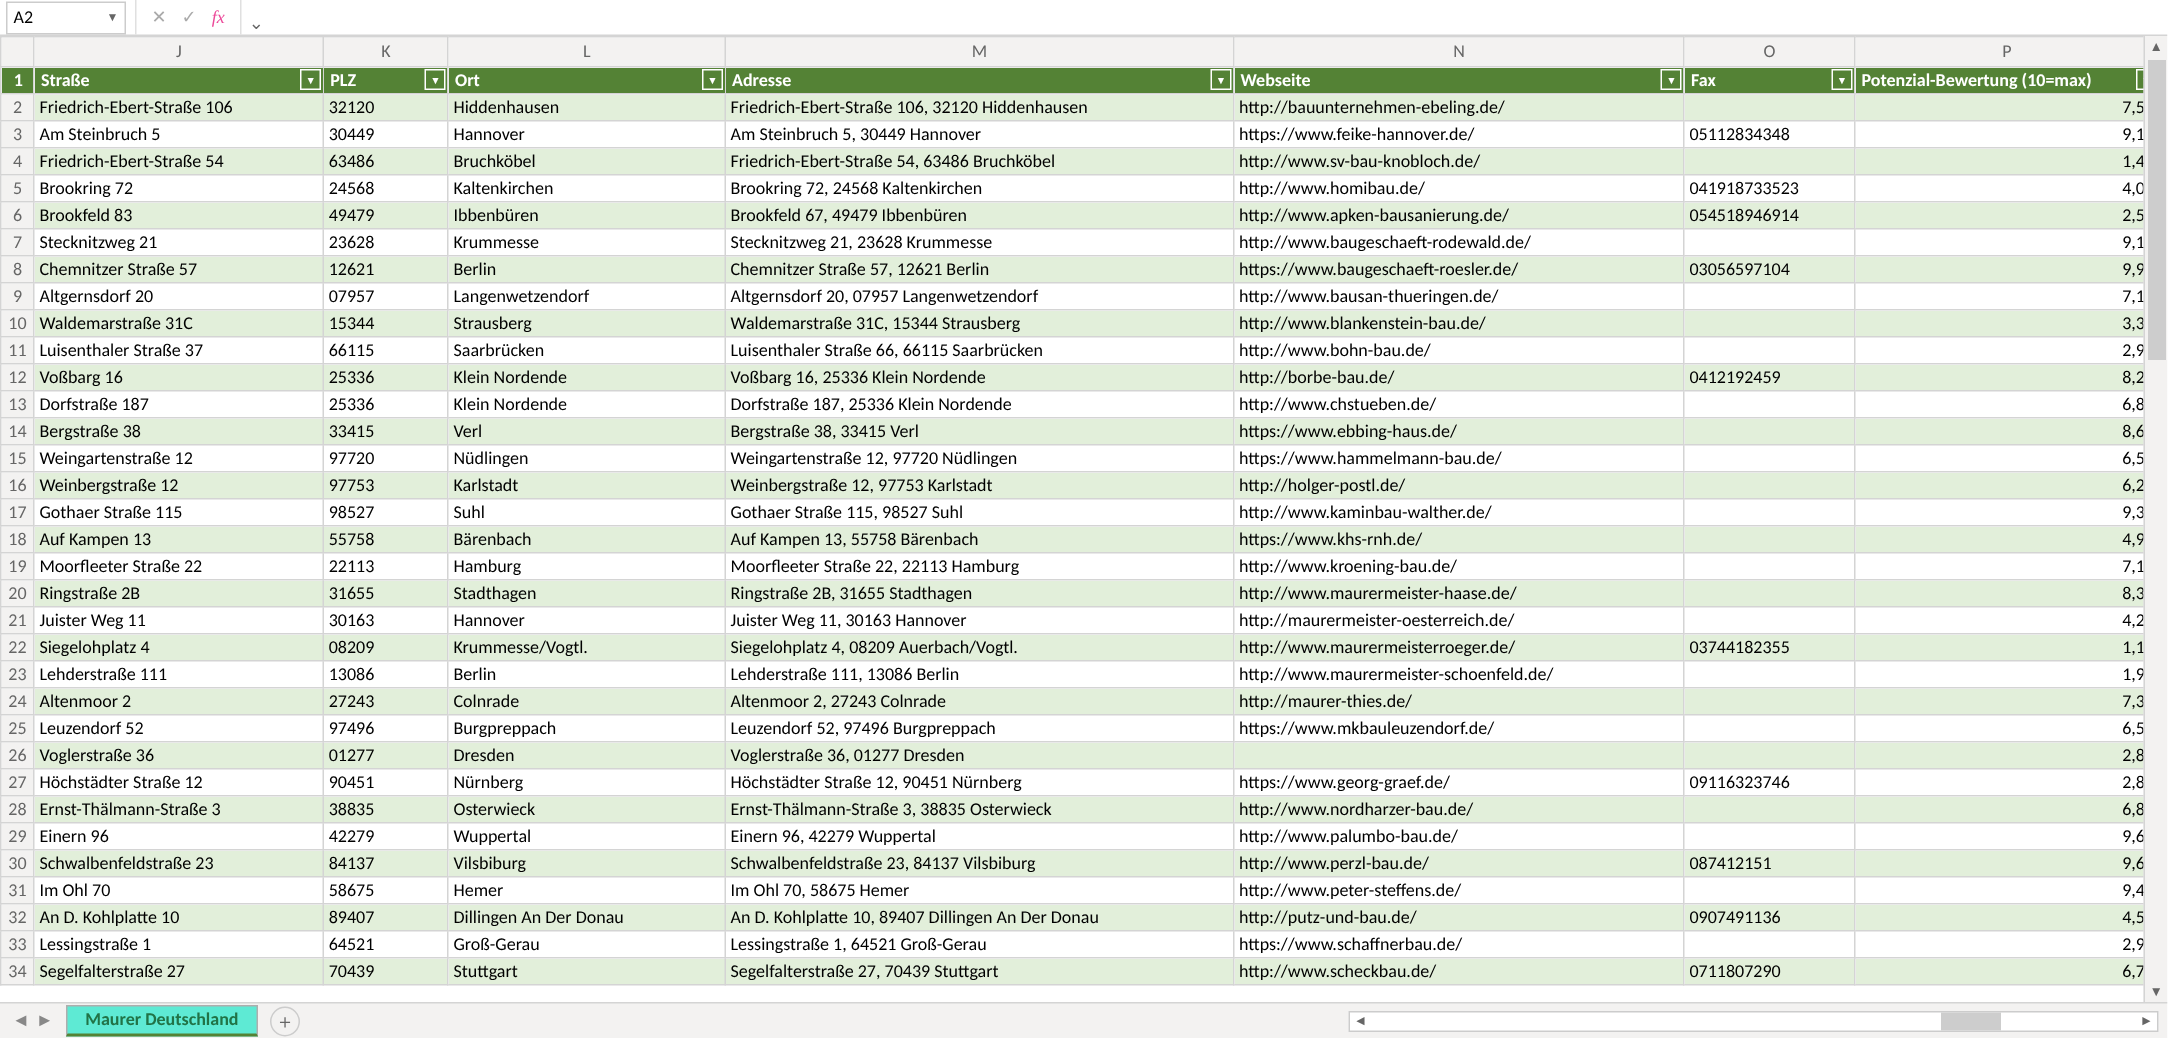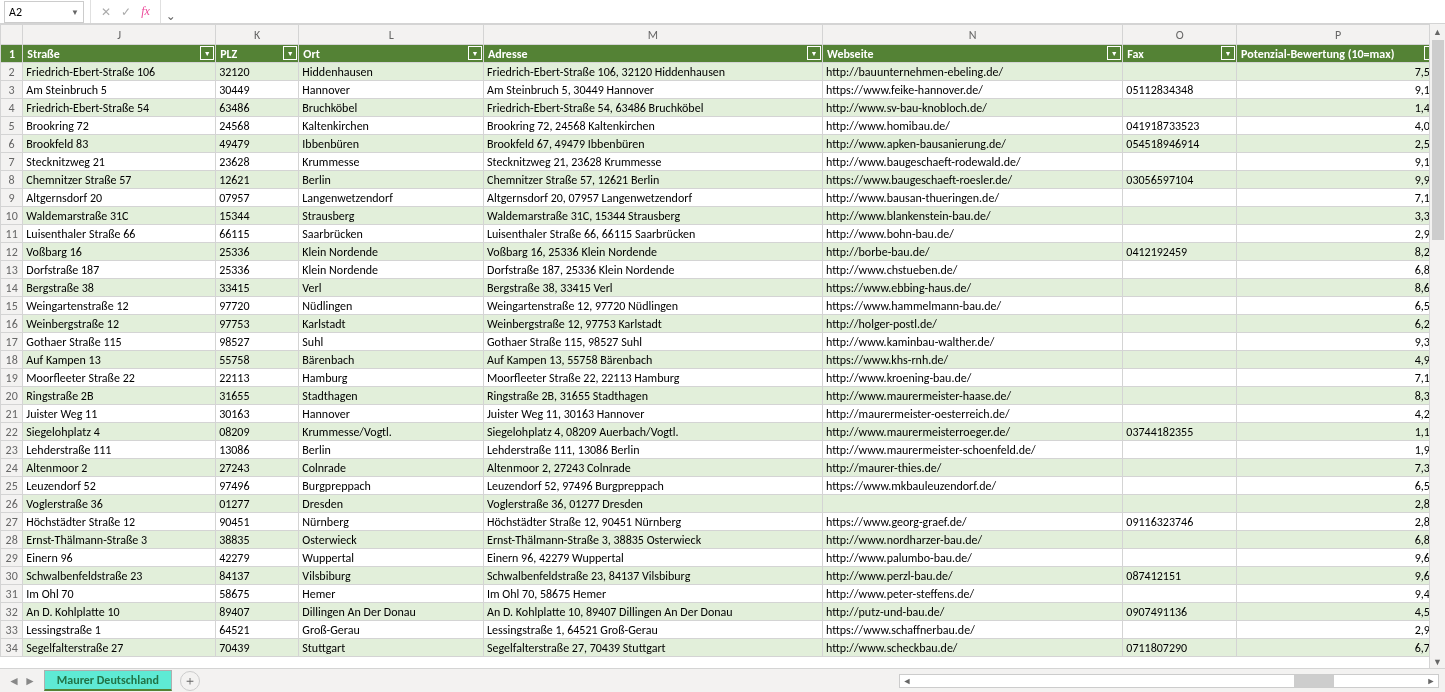--- a/index.html
+++ b/index.html
@@ -194,21 +194,21 @@
           <td class="cell">Waldemarstraße 31C</td>
           <td class="cell">15344</td>
           <td class="cell">Strausberg</td>
           <td class="cell">Waldemarstraße 31C, 15344 Strausberg</td>
           <td class="cell">http://www.blankenstein-bau.de/</td>
           <td class="cell"></td>
           <td class="cell num">3,37</td>
         </tr>
         <tr class="odd">
           <td class="rowhdr">11</td>
-          <td class="cell">Luisenthaler Straße 66</td>
+          <td class="cell">Luisenthaler Straße 37</td>
           <td class="cell">66115</td>
           <td class="cell">Saarbrücken</td>
           <td class="cell">Luisenthaler Straße 66, 66115 Saarbrücken</td>
           <td class="cell">http://www.bohn-bau.de/</td>
           <td class="cell"></td>
           <td class="cell num">2,94</td>
         </tr>
         <tr class="even">
           <td class="rowhdr">12</td>
           <td class="cell">Voßbarg 16</td>

